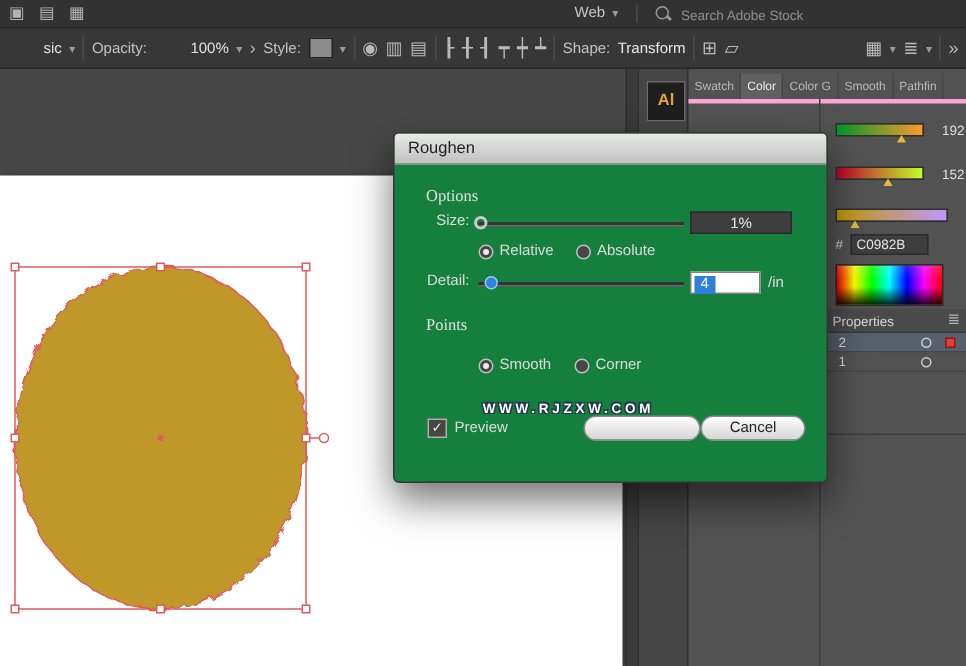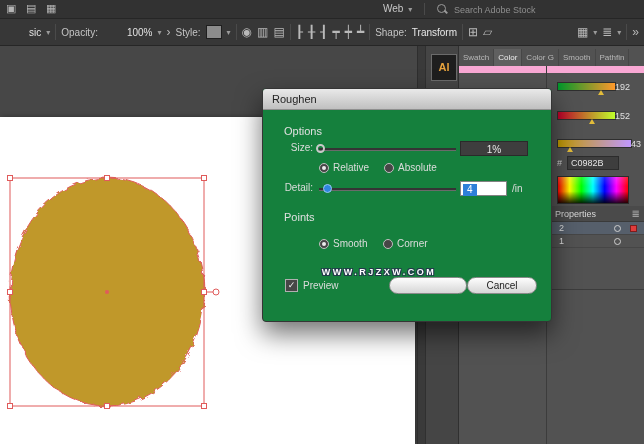--- a/index.html
+++ b/index.html
@@ -49,33 +49,33 @@
   .toolcol{position:absolute;left:425px;top:0;width:33px;height:398px;background:#454545;
            border-left:1px solid #303030;box-sizing:border-box;}
   .ai-badge{position:absolute;left:5px;top:8px;width:24px;height:25px;background:#1e1e1e;
             border:1px solid #6b6b6b;color:#e8a33d;font-size:11px;font-weight:bold;
             text-align:center;line-height:25px;}
 
   
   .rightpanels{position:absolute;left:458px;top:0;width:186px;height:398px;background:#525252;
                border-left:1px solid #303030;box-sizing:border-box;}
   .tabbar{position:absolute;left:0;top:3px;width:186px;height:17px;display:flex;font-size:8px;
-          color:#b8b8b8;border-bottom:7px solid #f9a8d4;}
+          color:#b8b8b8;border-bottom:3px solid #f9a8d4;}
   .tab{padding:0 4px;line-height:17px;border-right:1px solid #464646;white-space:nowrap;}
   .tab.active{background:#606060;color:#ededed;}
   .vdivider{position:absolute;left:87px;top:20px;width:1px;height:378px;background:#3c3c3c;}
 
   .cbar{position:absolute;left:98px;width:57px;height:7px;border:1px solid #2f2f2f;}
   .g-r{background:linear-gradient(to right,rgb(0,152,43),rgb(255,152,43));}
   .g-g{background:linear-gradient(to right,rgb(192,0,43),rgb(192,255,43));}
   .g-b{background:linear-gradient(to right,rgb(192,152,0),rgb(192,152,255));}
   .cmark{position:absolute;top:7px;width:0;height:0;margin-left:-3px;
          border-left:3px solid transparent;border-right:3px solid transparent;
          border-bottom:5px solid #e2bc3a;}
-  .cval{position:absolute;left:156px;width:28px;text-align:left;font-size:9px;color:#e0e0e0;}
+  .cval{position:absolute;left:156px;width:28px;text-align:right;font-size:9px;color:#e0e0e0;}
   .r1{top:36px;} .r2{top:65px;} .r3{top:93px;padding-left:16px;}
   .hexrow{position:absolute;left:98px;top:110px;font-size:9px;color:#cfcfcf;}
   .hexbox{display:inline-block;width:44px;background:#3e3e3e;border:1px solid #2c2c2c;
           padding:1px 3px;margin-left:5px;color:#e5e5e5;}
   .spectrum{position:absolute;left:98px;top:130px;width:70px;height:26px;border:1px solid #2c2c2c;
             background:linear-gradient(to bottom,rgba(255,255,255,.15) 0%,rgba(255,255,255,0) 35%,
                         rgba(0,0,0,0) 55%,rgba(0,0,0,.85) 100%),
                        linear-gradient(to right,#f00,#ff0,#0f0,#0ff,#00f,#f0f,#f00);}
 
   .props-h{position:absolute;left:87px;top:160px;width:99px;height:16px;background:#4a4a4a;
@@ -91,21 +91,21 @@
   .redsq{position:absolute;right:8px;top:3px;width:7px;height:7px;background:#e03c3c;
          border:1px solid #7e1d1d;box-sizing:border-box;}
   .panel-bottom-line{position:absolute;left:87px;top:243px;width:99px;height:1px;background:#3c3c3c;}
 
   
   .dialog{position:absolute;left:262px;top:88px;width:290px;height:234px;background:#15803d;
           border:1px solid #353535;border-radius:4px;box-shadow:0 12px 26px rgba(0,0,0,.55);
           box-sizing:border-box;z-index:50;}
   .dlg-title{height:20px;background:linear-gradient(#e9e9e9,#c0c0c0);border-bottom:1px solid #8f8f8f;
              border-radius:3px 3px 0 0;color:#222;font-size:11px;line-height:20px;padding-left:9px;}
-  .sec-label{position:absolute;left:21px;font-size:11px;color:#e0e0e0;}
+  .sec-label{position:absolute;left:21px;font-size:11px;color:#e0e0e0;font-family:Liberation Serif, serif;}
   .row-label{position:absolute;left:6px;width:44px;text-align:right;font-size:10px;color:#dcdcdc;}
   .track{position:absolute;left:56px;width:137px;height:2px;background:#343434;
          border-bottom:1px solid #6a6a6a;}
   .knob{position:absolute;width:9px;height:9px;border-radius:50%;box-sizing:border-box;}
   .knob.hollow{border:2px solid #cacaca;background:transparent;}
   .knob.blue{background:#2e86de;border:1px solid #9cc9f2;}
   .valbox{position:absolute;left:197px;height:15px;background:#3e3e3e;border:1px solid #2a2a2a;
           color:#e9e9e9;font-size:10px;text-align:center;line-height:15px;box-sizing:border-box;}
   .valbox.white{background:#ffffff;border:1px solid #828282;text-align:left;}
   .sel-text{display:inline-block;background:#2e7fd9;color:#fff;padding:0 4px;margin:1px 0 0 2px;

